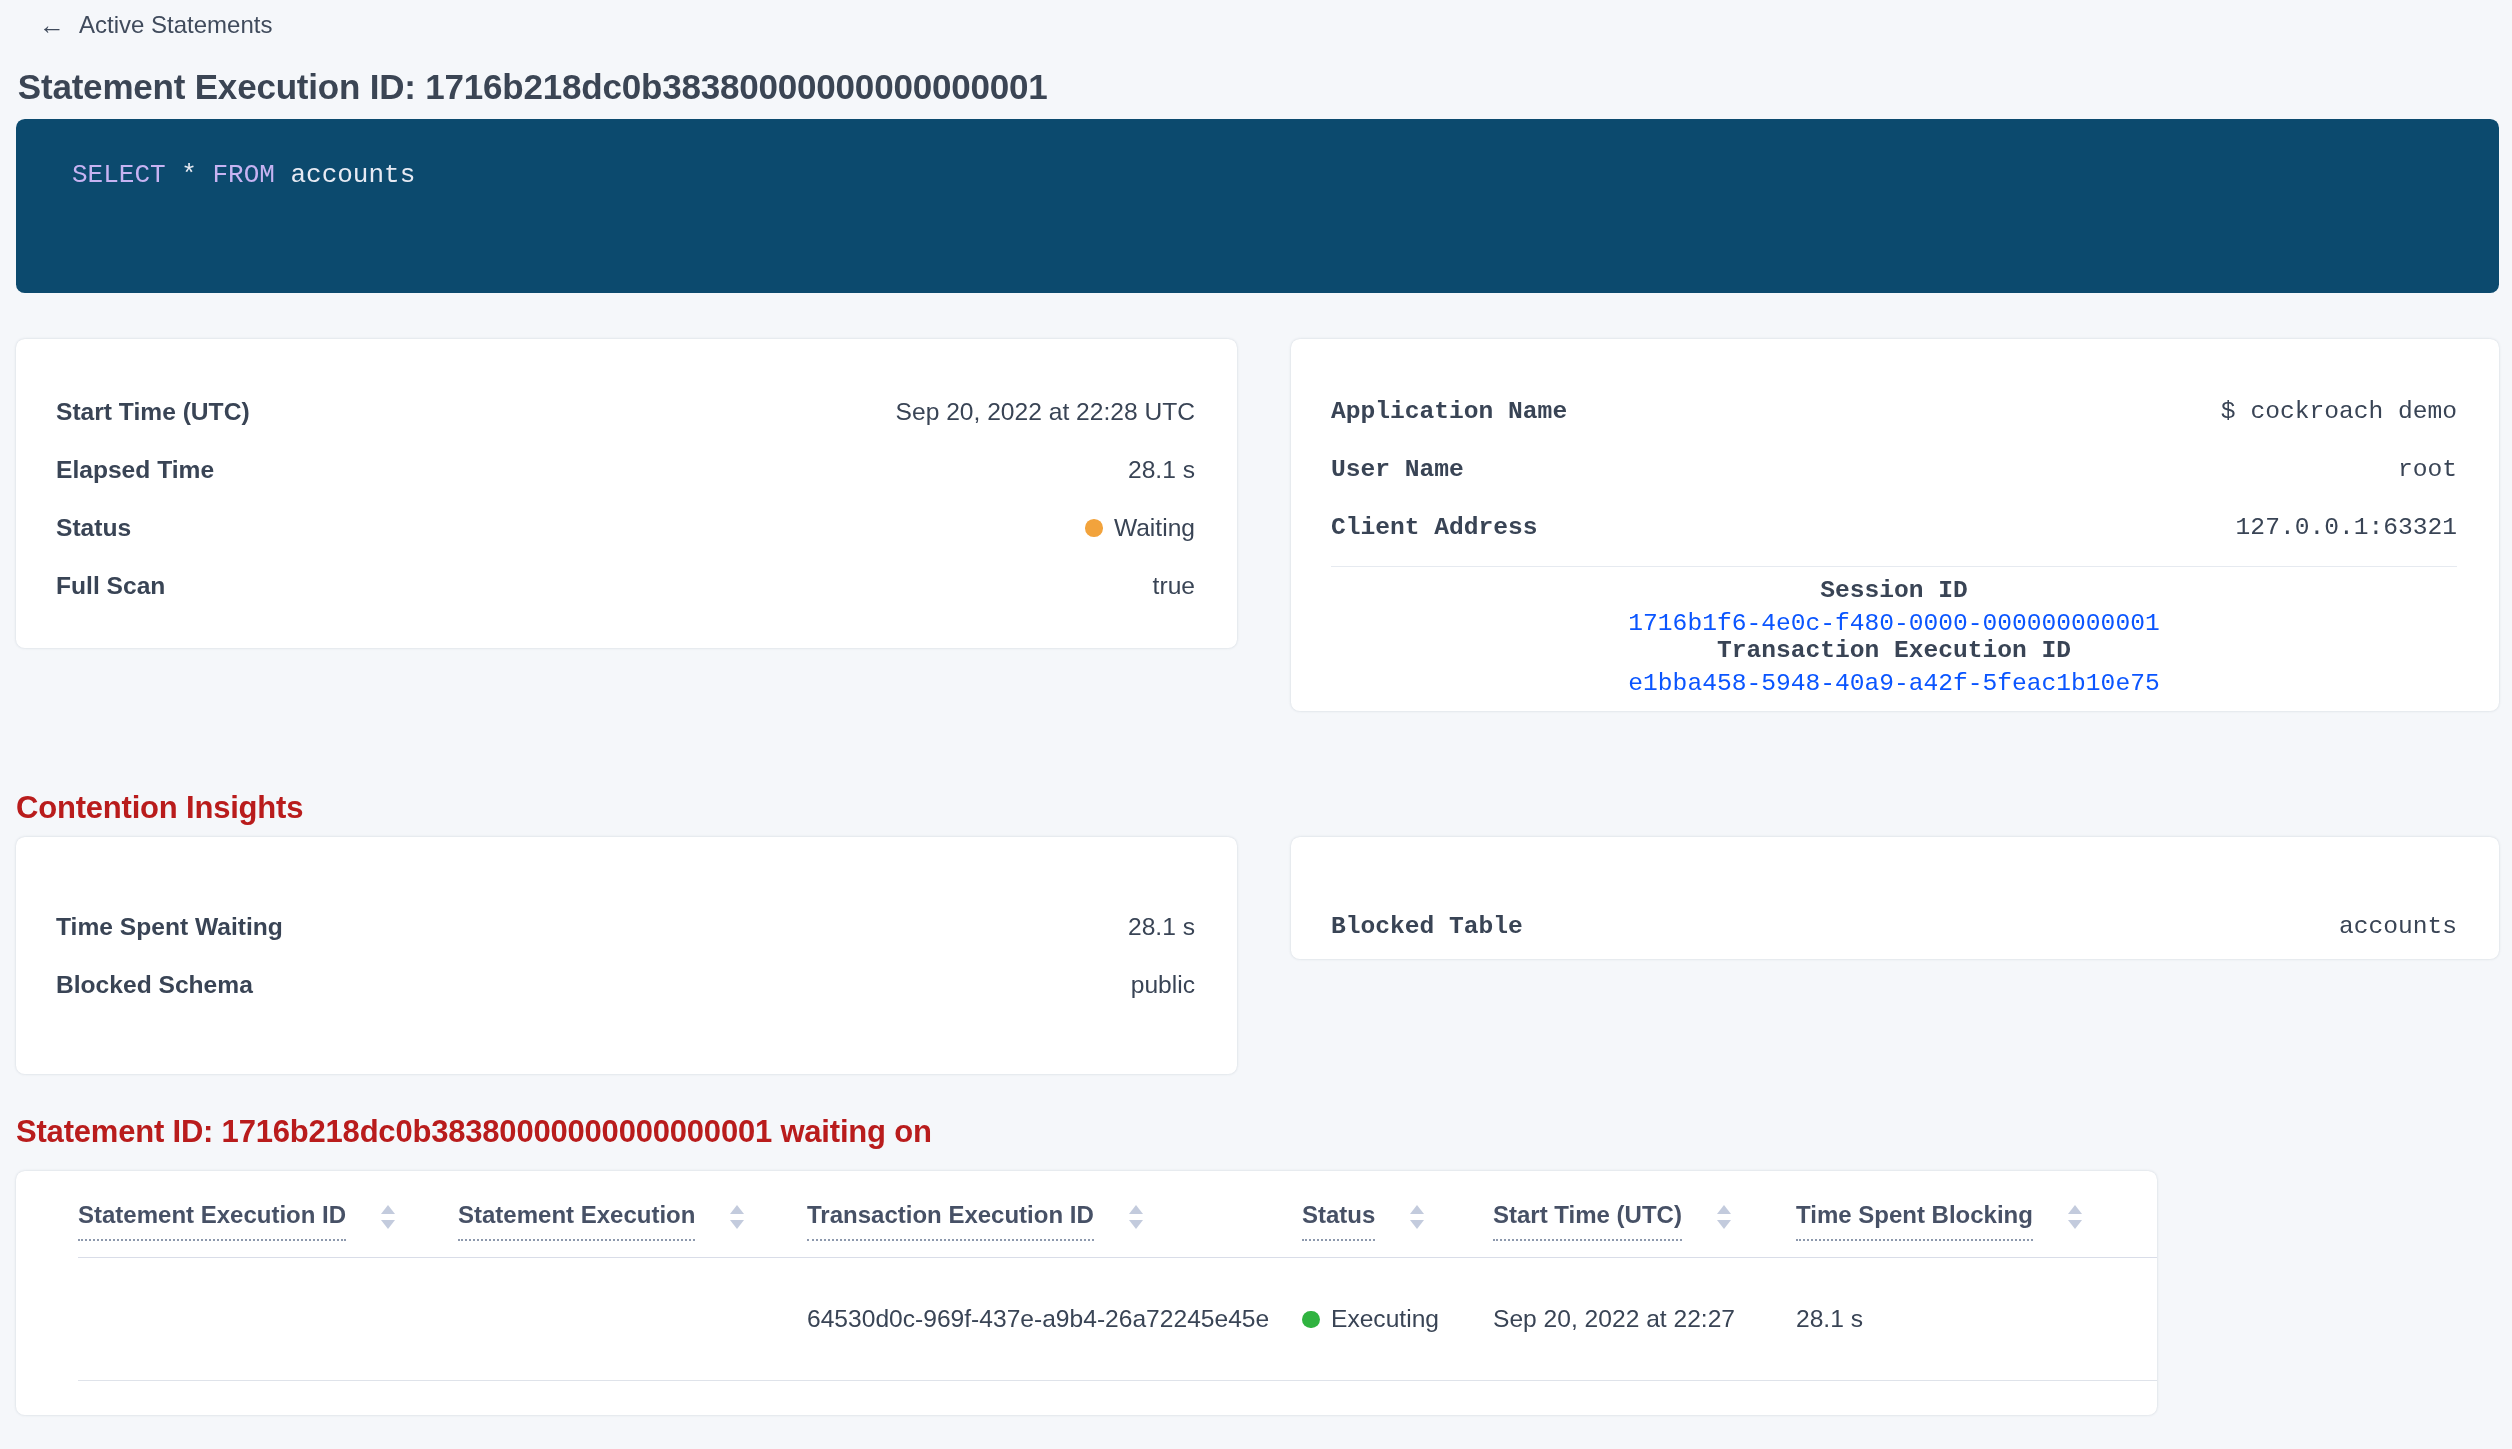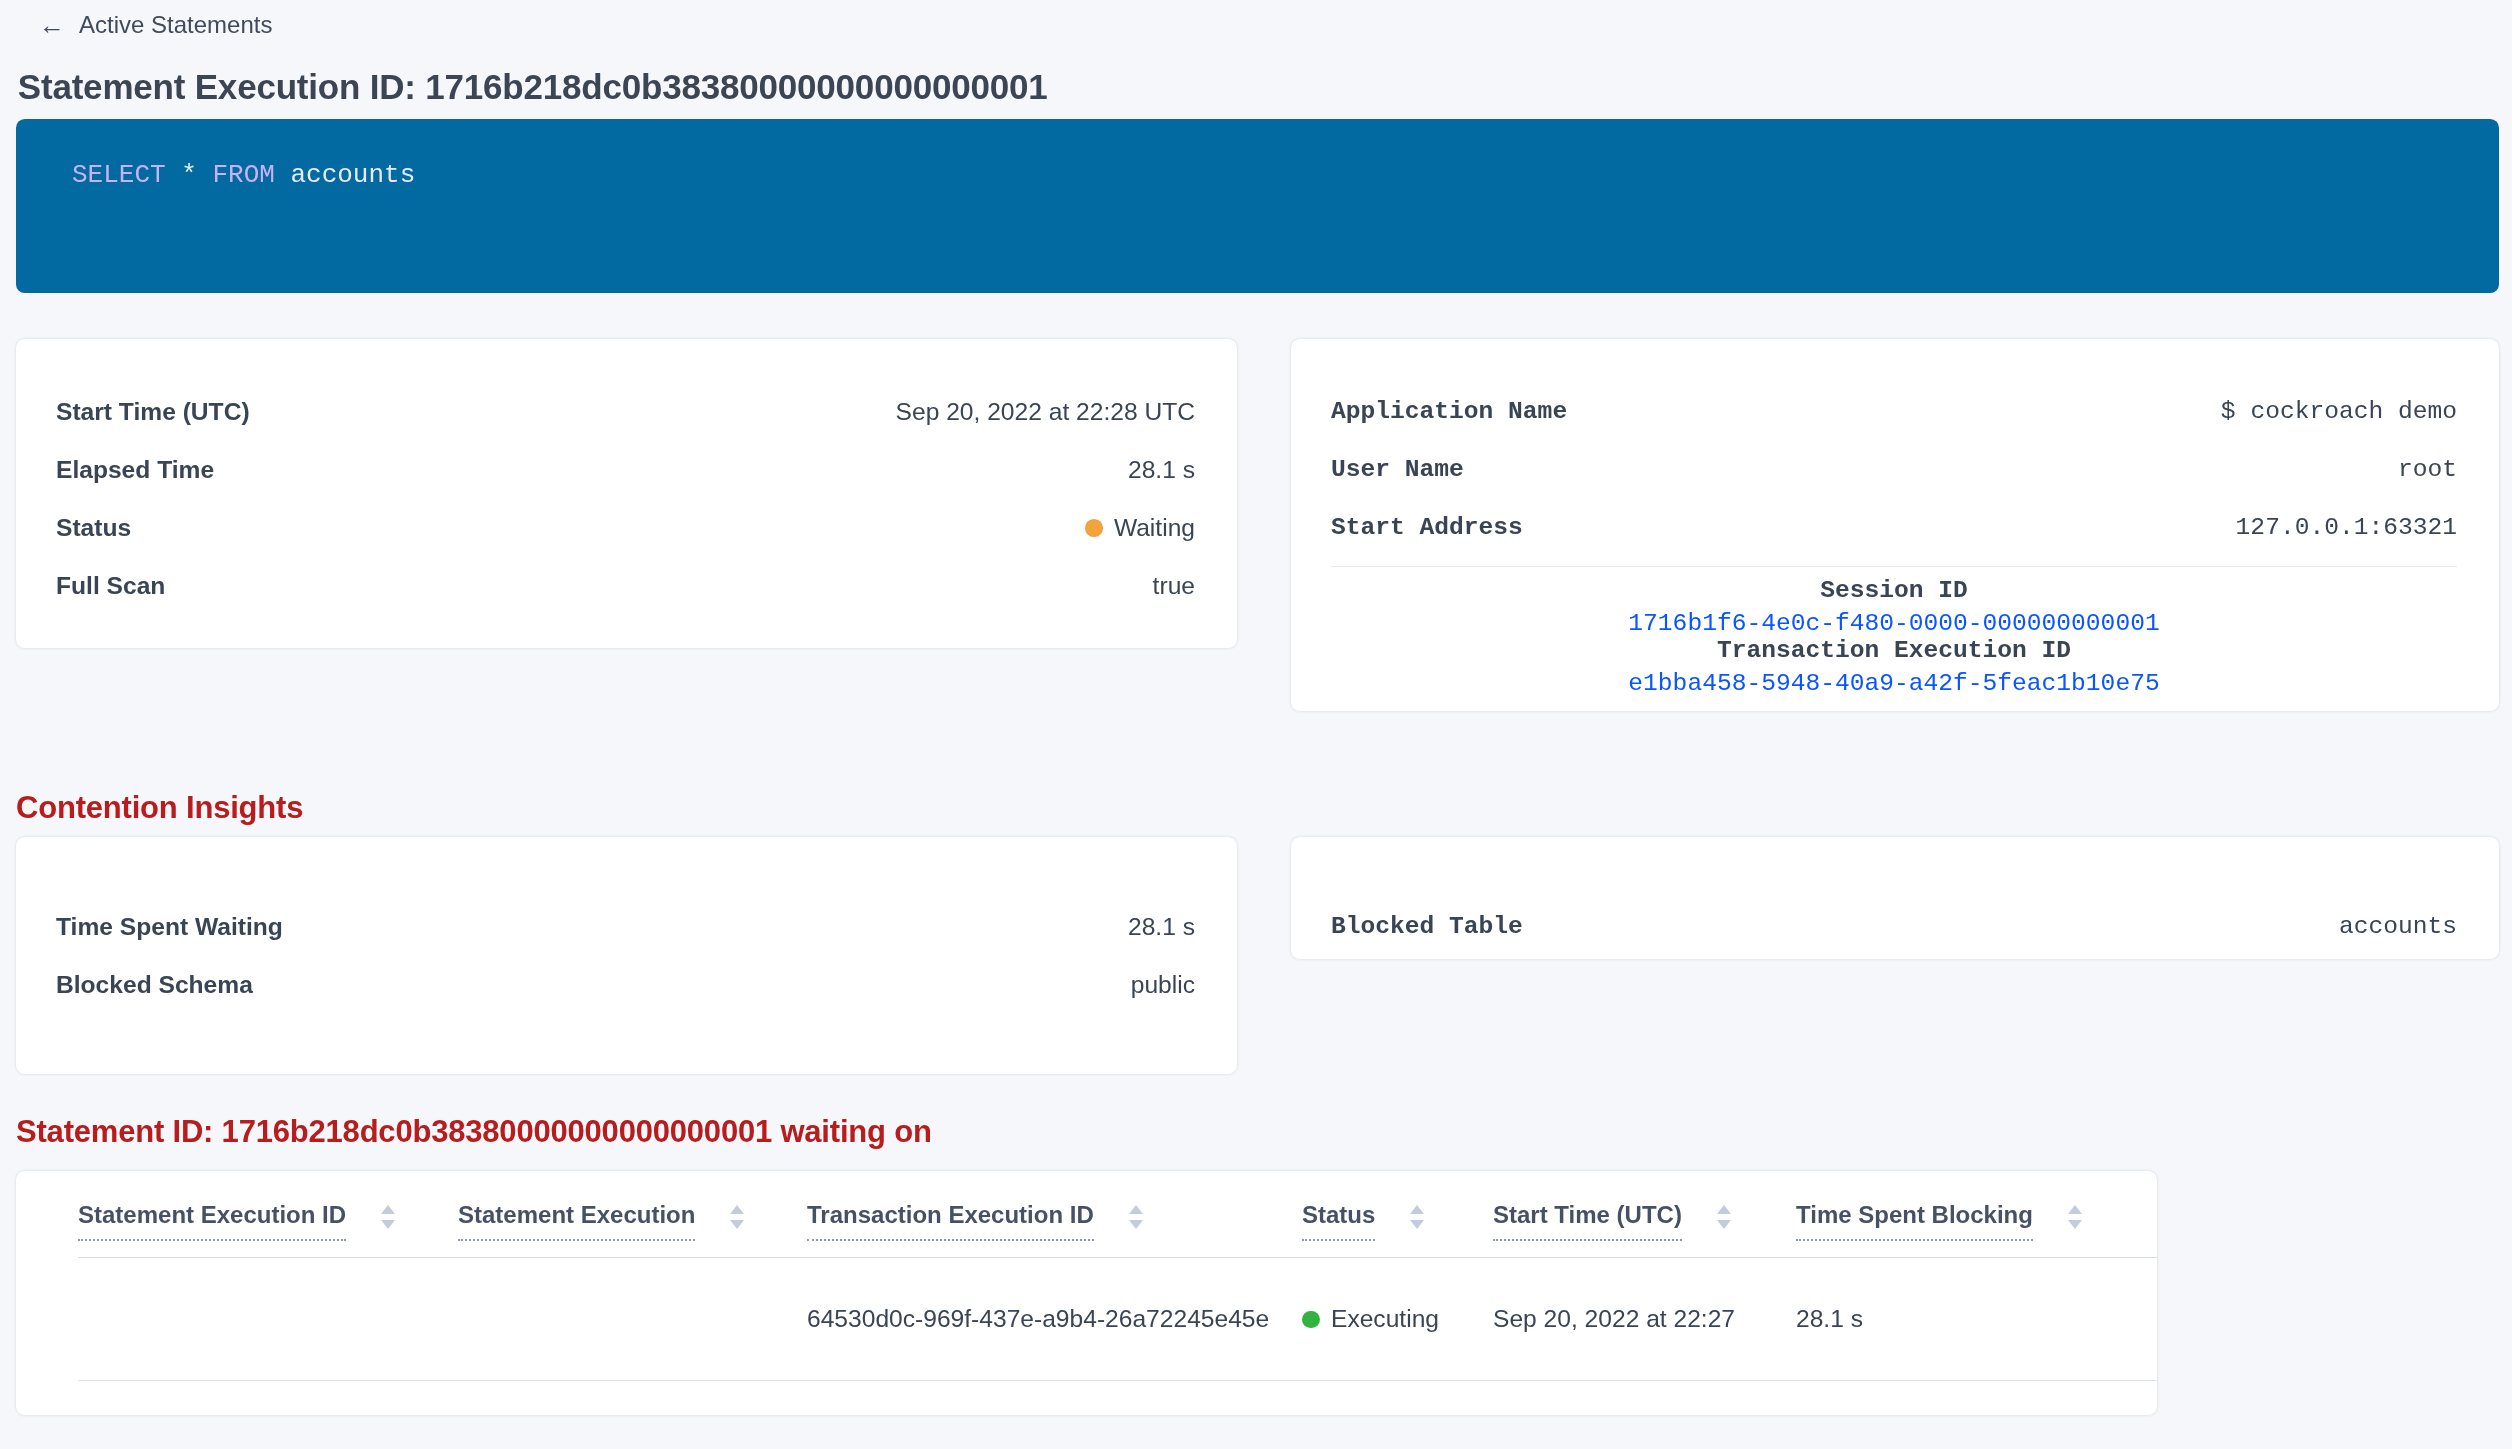--- a/index.html
+++ b/index.html
@@ -23,21 +23,21 @@
   
   .page-title {
     margin-top:28px; margin-left:1.8px;
     font-size:35px; font-weight:700; color:#3b4554;
     letter-spacing:-0.2px;
   }
 
   
   .sql-box {
     margin-top:12.3px; height:174px; border-radius:8.8px;
-    background:#0369a1; width:100%;
+    background:#0c4a6e; width:100%;
     padding:40px 56px;
   }
   .sql-code {
     font-family:"Liberation Mono","DejaVu Sans Mono",monospace;
     font-size:26px; line-height:32px; color:#e7eaf3; white-space:pre;
   }
   .sql-code .kw { color:#c7b3f2; }
 
   
   .cards-row { display:flex; margin-top:46px; }
@@ -146,21 +146,21 @@
     <div class="card right info-card" id="session-card">
       <div class="info-row">
         <span class="info-label">Application Name</span>
         <span class="info-value">$ cockroach demo</span>
       </div>
       <div class="info-row">
         <span class="info-label">User Name</span>
         <span class="info-value">root</span>
       </div>
       <div class="info-row">
-        <span class="info-label">Start Address</span>
+        <span class="info-label">Client Address</span>
         <span class="info-value">127.0.0.1:63321</span>
       </div>
       <hr class="card-divider">
       <div class="info-row link-row">
         <span class="info-label">Session ID</span>
         <a href="#" class="id-link info-value">1716b1f6-4e0c-f480-0000-000000000001</a>
       </div>
       <div class="info-row link-row">
         <span class="info-label">Transaction Execution ID</span>
         <a href="#" class="id-link info-value">e1bba458-5948-40a9-a42f-5feac1b10e75</a>

